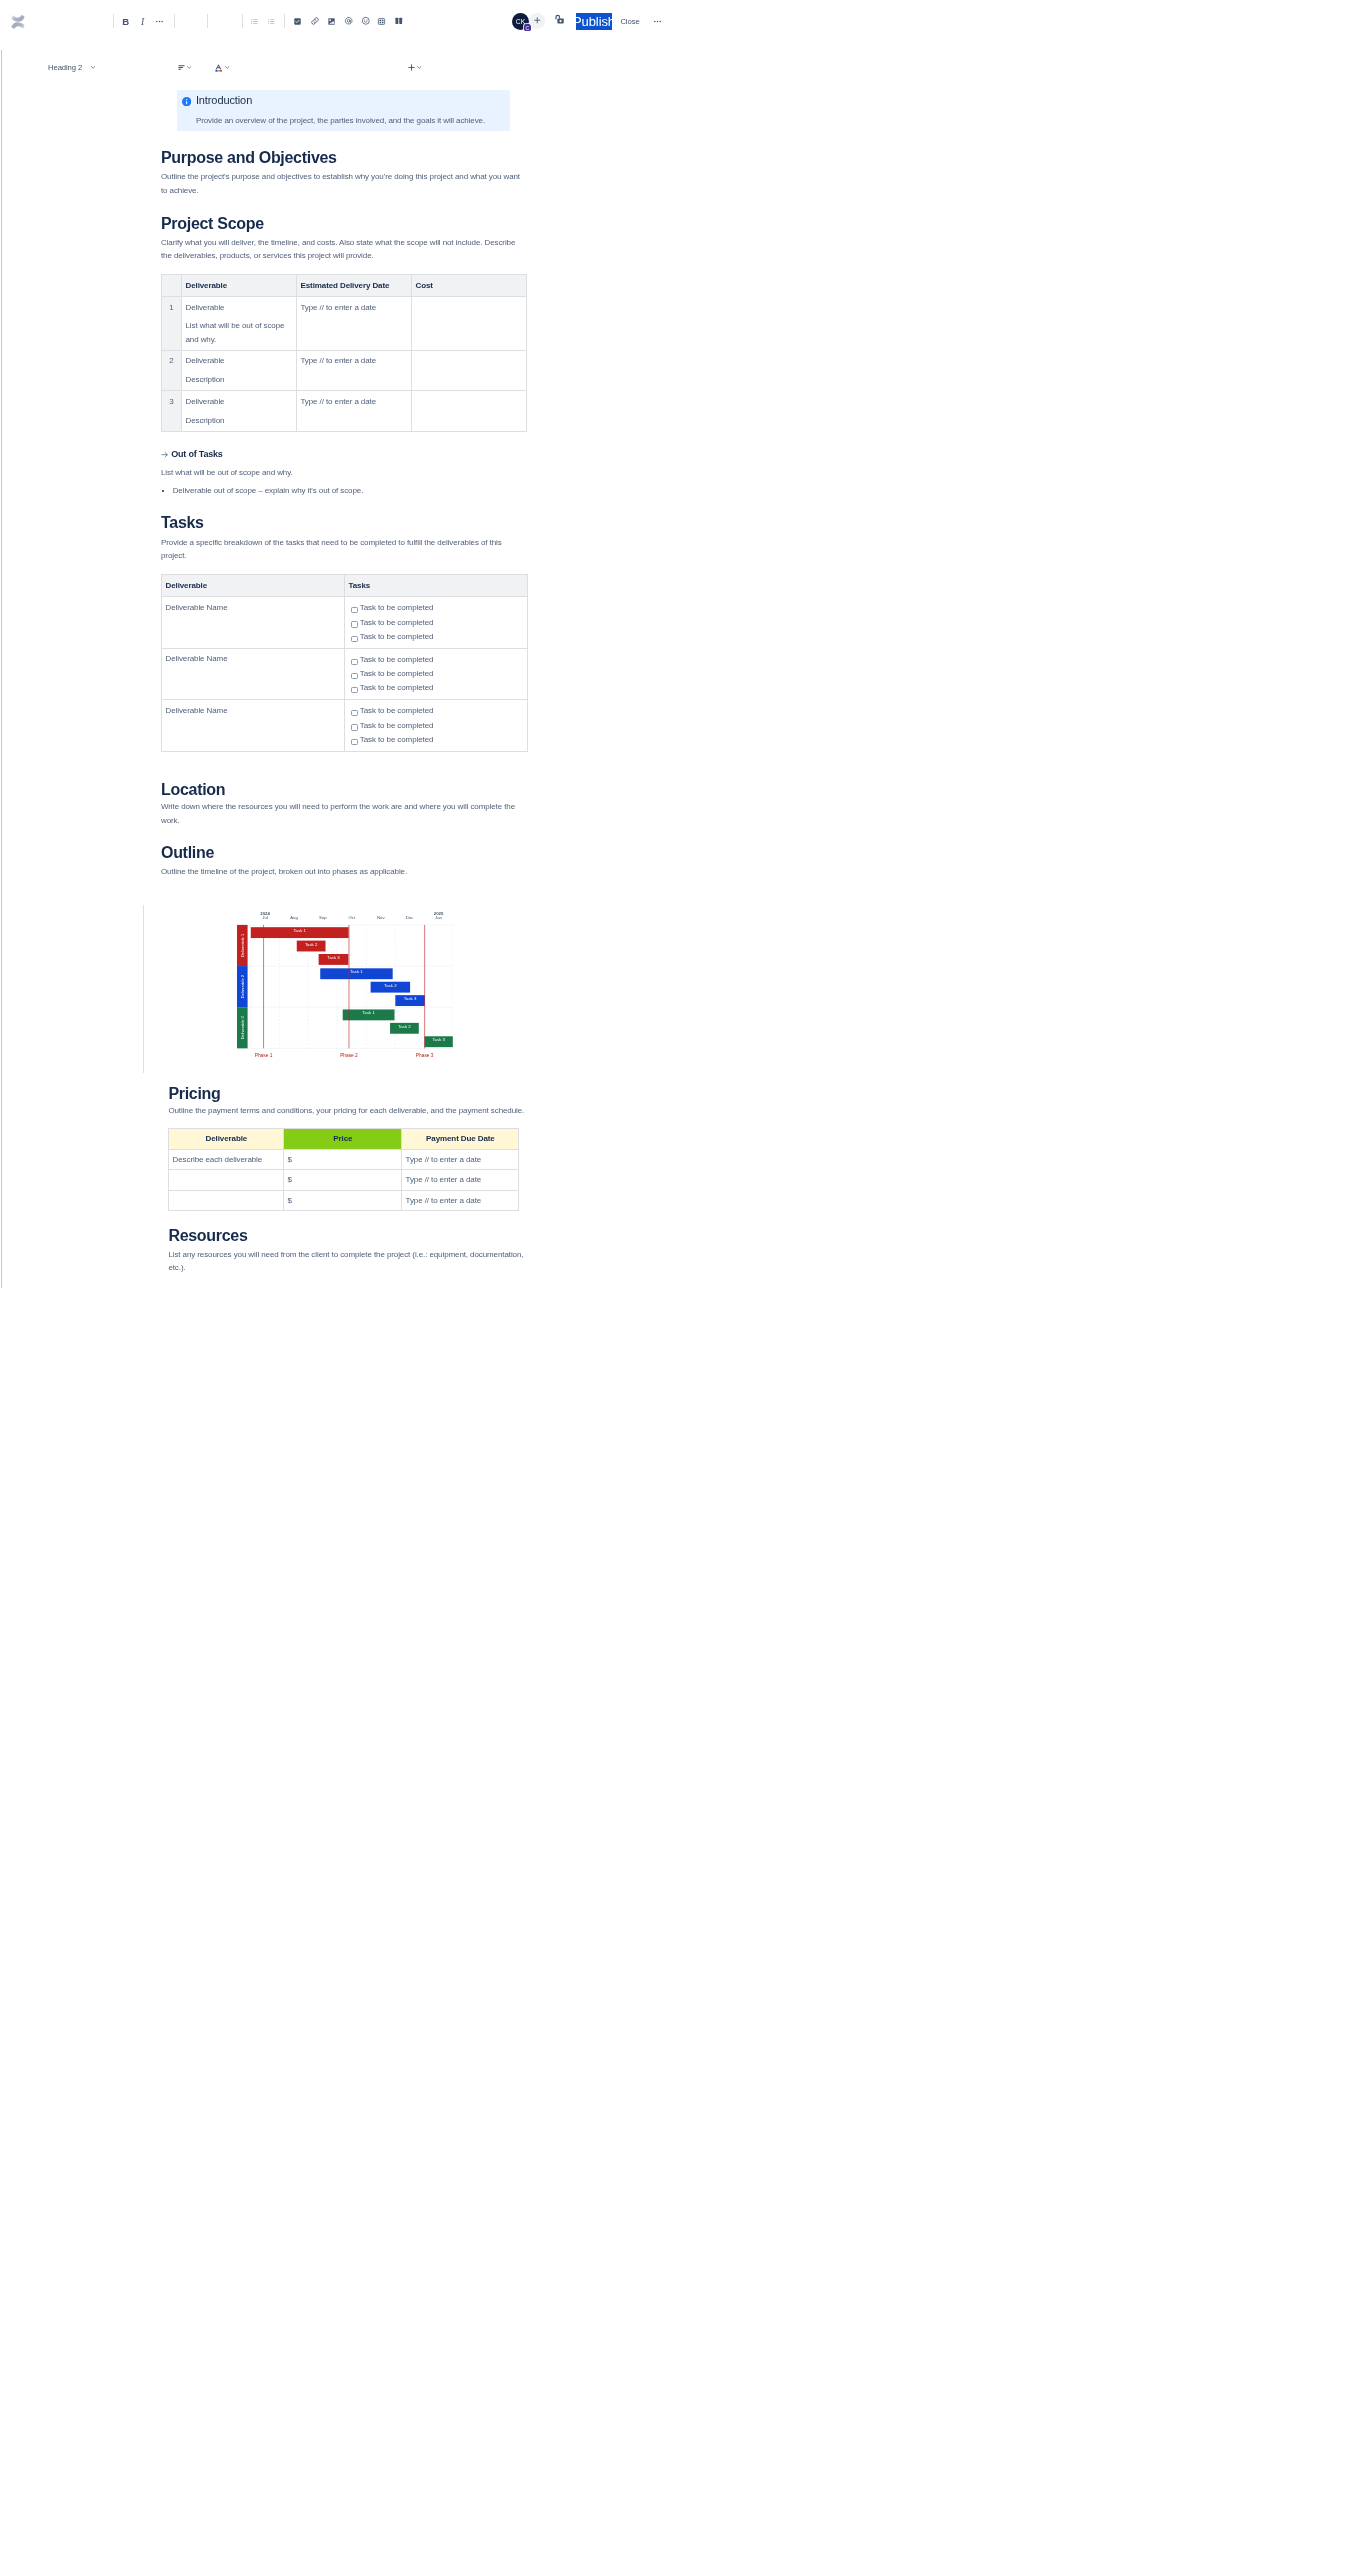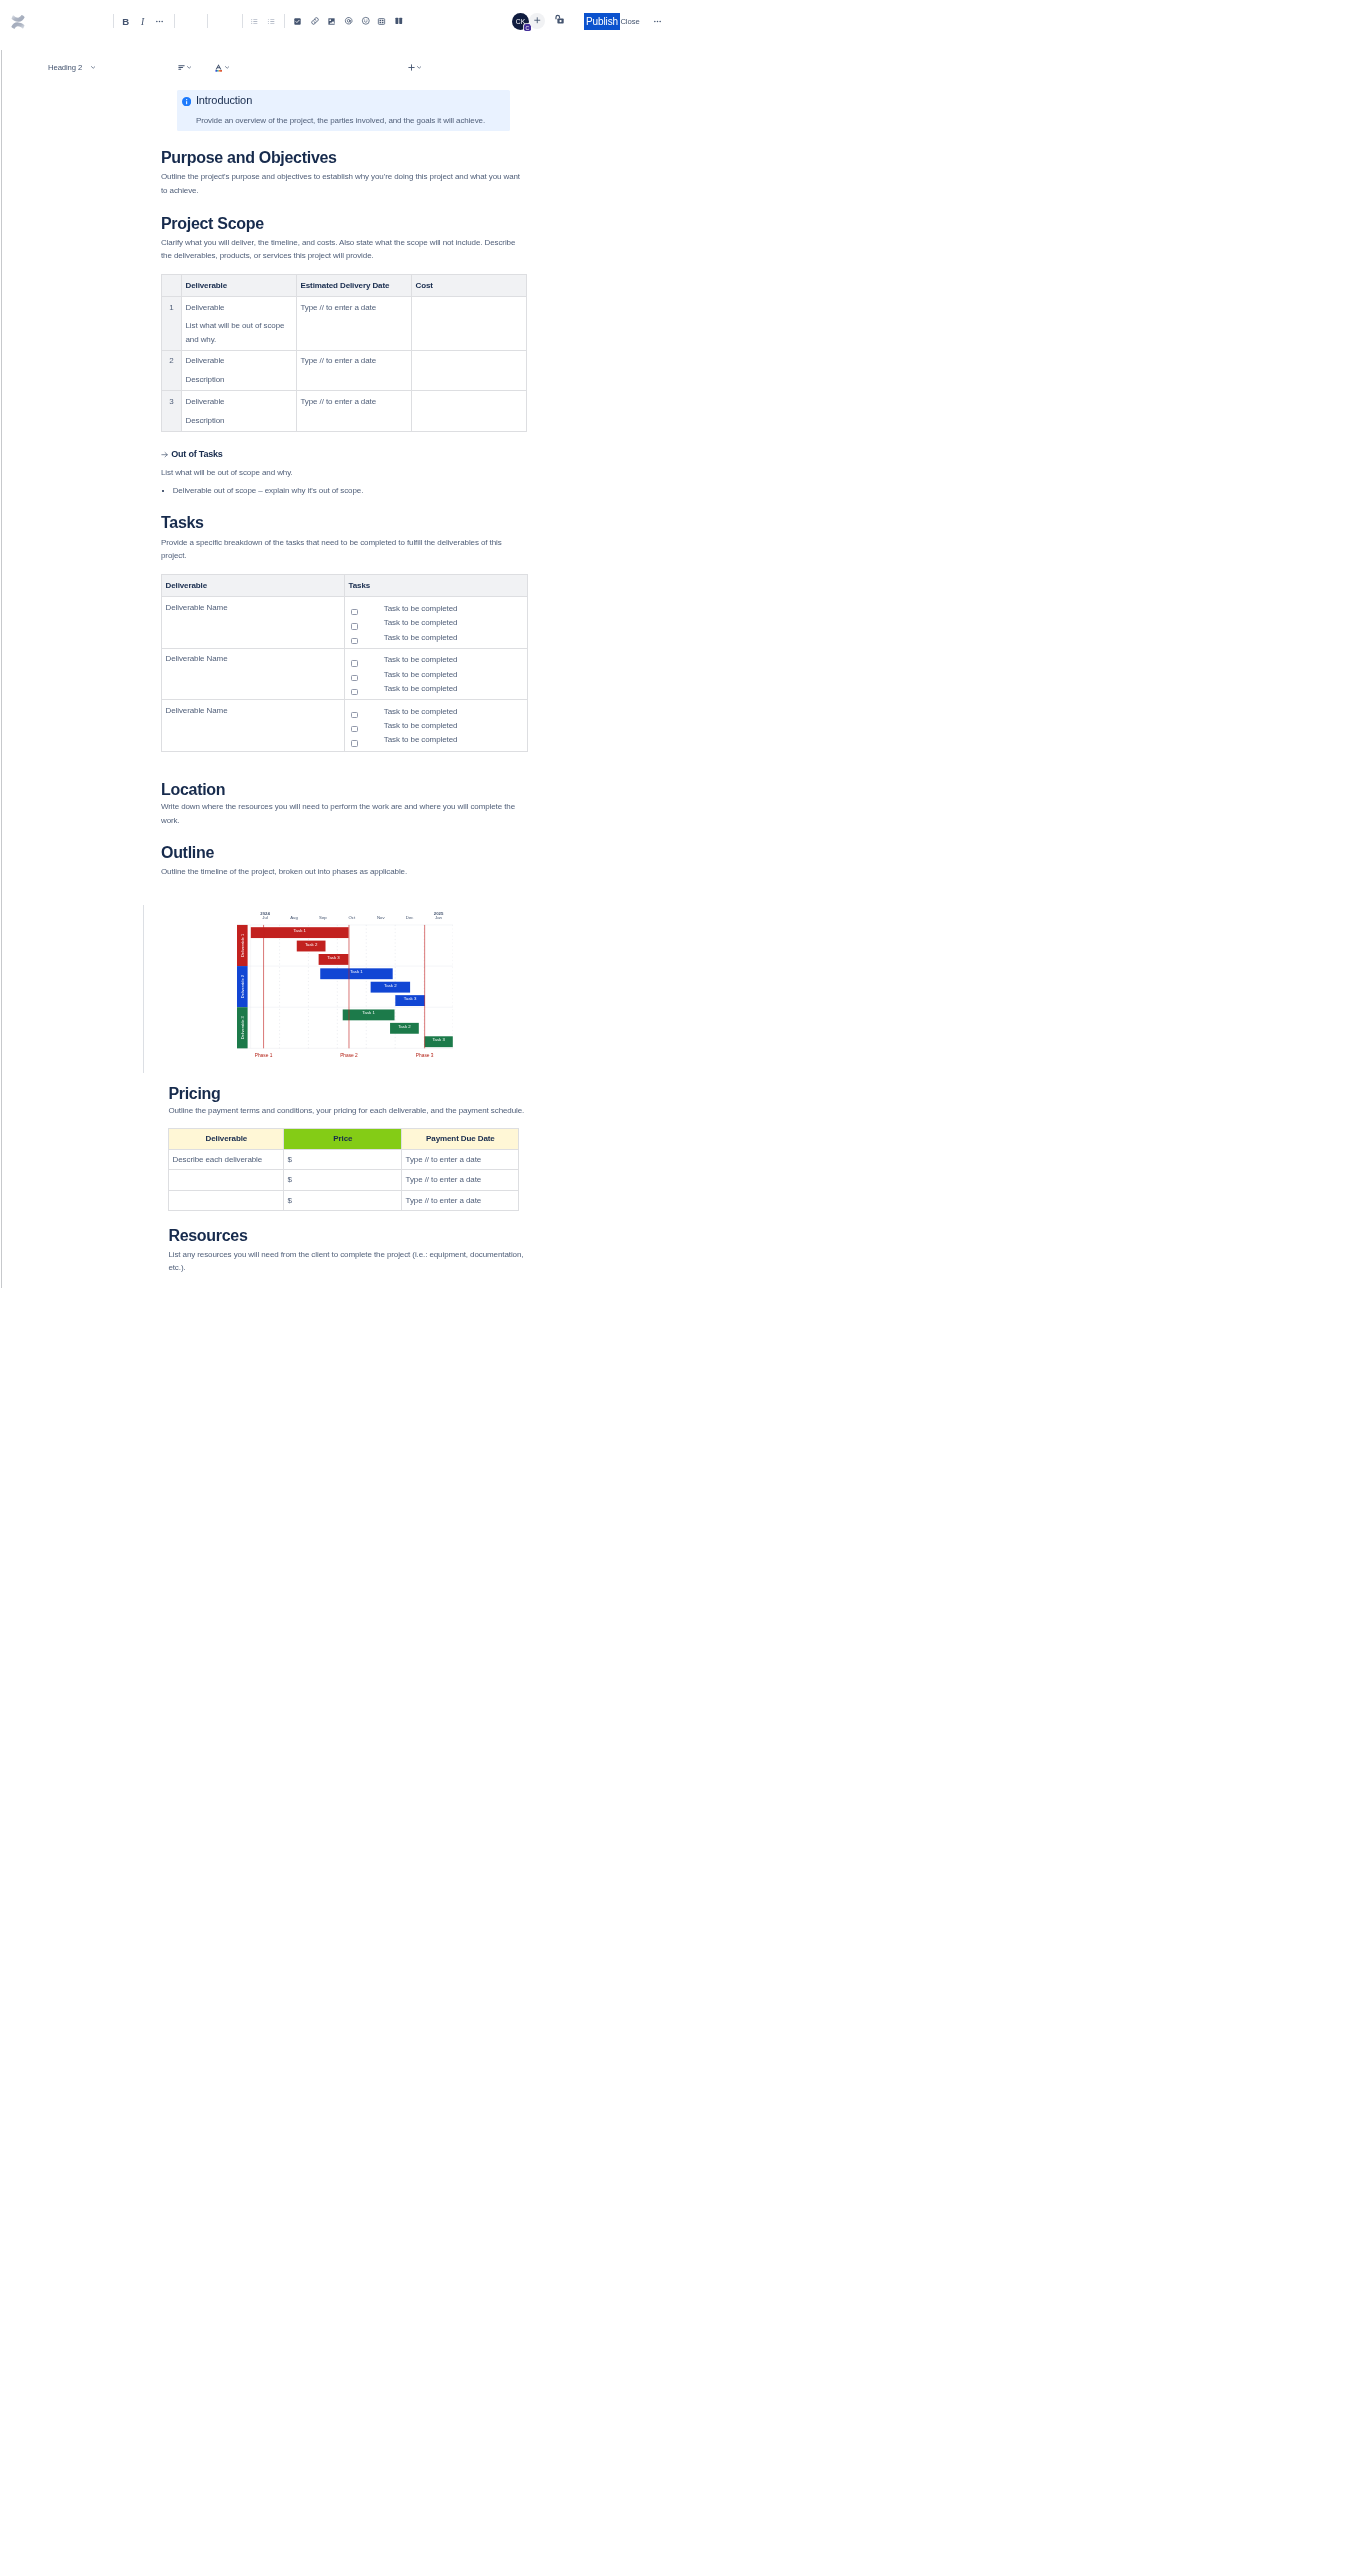--- a/index.html
+++ b/index.html
@@ -38,24 +38,24 @@
     font-size:5px; font-weight:400; display:flex; align-items:center; justify-content:center;
     box-shadow:0 0 0 0.8px #fff;
   }
   .add-person {
     position:absolute; left:529px; top:12.7px;
     width:16px; height:16px; border-radius:50%; background:#F1F2F4; color:#44546F;
     display:flex; align-items:center; justify-content:center;
   }
   .publish-btn {
     position:absolute; left:576px; top:12.7px;
-    background:#0B52CE; color:#fff; font-size:10px; font-weight:400;
+    background:#0B52CE; color:#fff; font-size:13px; font-weight:400;
     height:17px; width:36px; border-radius:0;
     display:flex; align-items:center; justify-content:center;
-    border:none; cursor:pointer; font-family:inherit; letter-spacing:-0.1px;margin-left:8px;
+    border:none; cursor:pointer; font-family:inherit; letter-spacing:-0.1px;
   }
   .close-btn {
     position:absolute; left:619px; top:12.7px;
     color:#44546F; font-size:7.7px; font-weight:400; height:17px; width:22px;
     display:flex; align-items:center; justify-content:center; border-radius:1.6px;
     background:none; border:none; cursor:pointer; font-family:inherit; letter-spacing:-0.1px;
   }
 
   
   .doc { width:679px; padding-top: 32px; padding-bottom: 38px; }
@@ -88,21 +88,21 @@
     border:0.5px solid #DDDEE1; padding:3.8px 3.5px; text-align:left; vertical-align:top;
     line-height:13.3px;
   }
   table.ct th { background:#F1F2F4; color:#172B4D; font-weight:700; }
   table.ct td { color:#505F79; }
   table.ct td p, table.ct th p { margin:0; }
   table.ct td p + p { margin-top:5.4px; }
   .numcol { background:#F1F2F4; color:#505F79; text-align:center !important;
             padding-left:0 !important; padding-right:0 !important;}
 
-  .task-line { display:flex; align-items:flex-end; height:14.3px; padding-left:2.8px;gap:24px; }
+  .task-line { display:flex; align-items:center; height:14.3px; padding-left:2.8px; }
   .cbx { width:6.3px; height:6.3px; border:0.6px solid #9299AB; border-radius:1.4px;
          flex:none; margin-right:2.2px; margin-top:4.4px; background:#fff; }
 
   ul.bul { margin: 0; padding-left: 11.7px; }
   ul.bul li { font-size:8px; letter-spacing:-0.1px; color:#505F79; line-height:13.3px; }
   ul.bul li::marker { color:#172B4D; font-size:7px; }
 
   h3.arrow { font-size:9px; font-weight:700; color:#172B4D; margin:0;
              line-height:13.3px; letter-spacing:-0.2px; }
   h3.arrow .ar { display:inline-block; vertical-align:-0.12em; margin-right:0.5px; }

